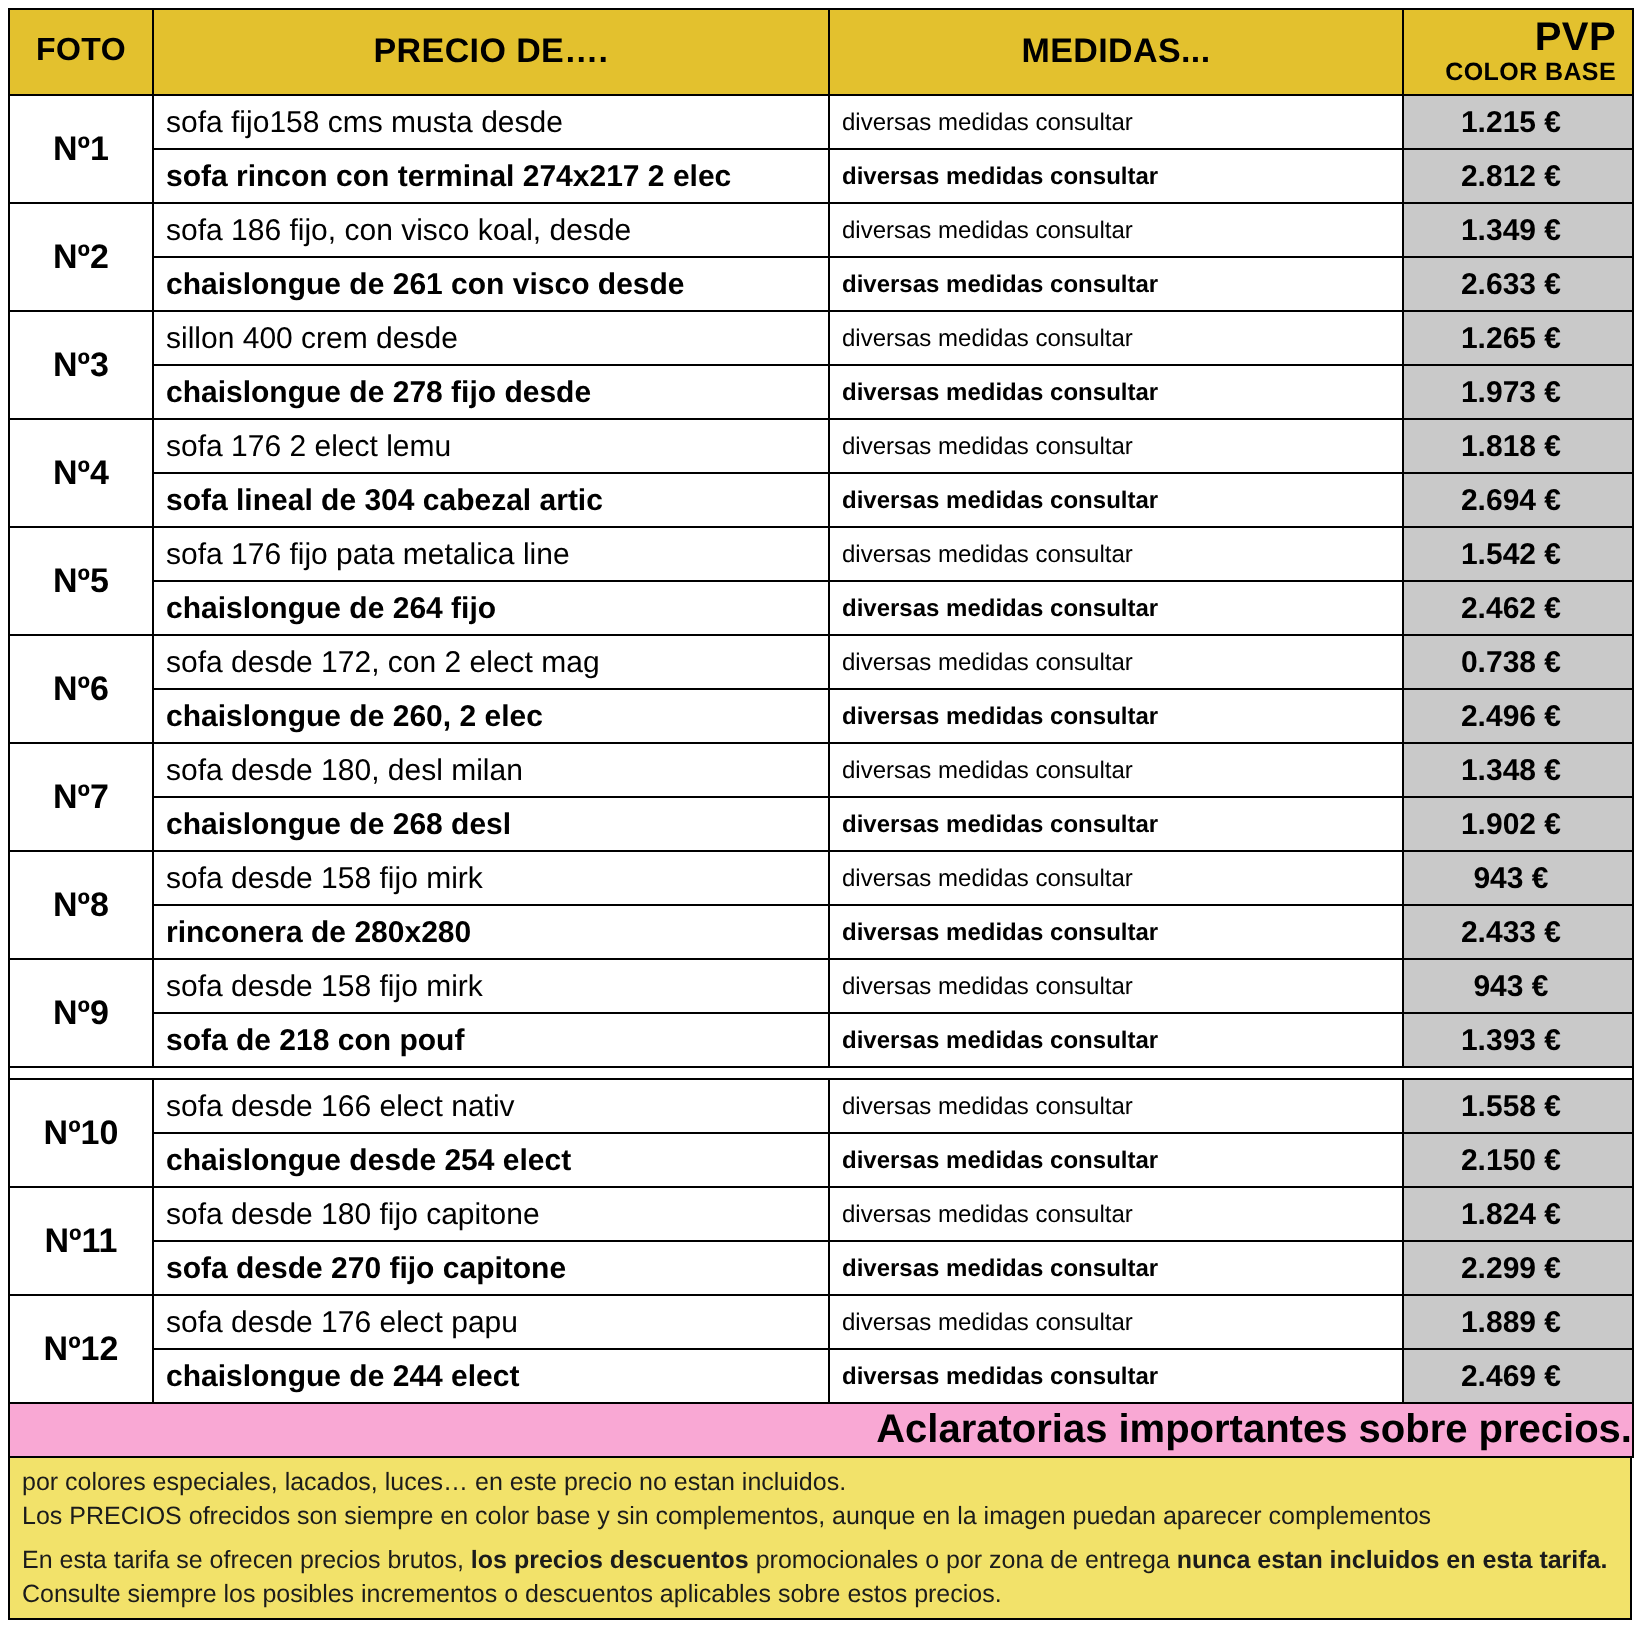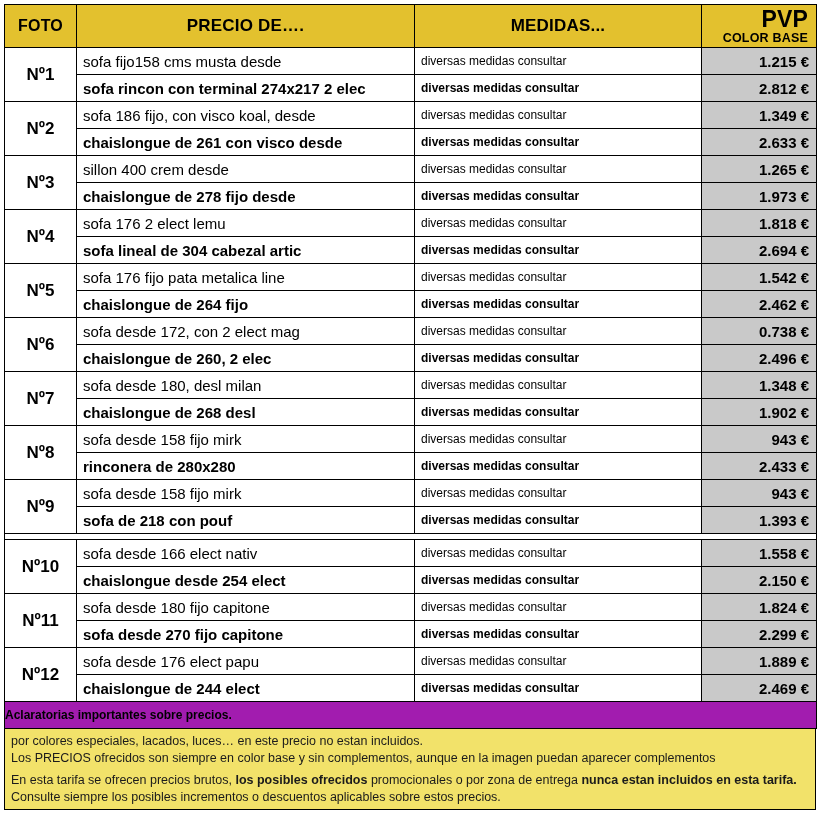--- a/index.html
+++ b/index.html
@@ -44,21 +44,21 @@
     font-weight: bold;
     font-size: 17px;
     letter-spacing: 0.2px;
   }
   .hdr-foto { font-size: 16px; }
   .hdr-pvp {
     text-align: right;
     padding-right: 8px !important;
     line-height: 1.05;
   }
-  .hdr-pvp .l1 { font-size: 23px; font-weight: bold; display: block; }
+  .hdr-pvp .l1 { font-size: 20px; font-weight: bold; display: block; }
   .hdr-pvp .l2 { font-size: 12.5px; font-weight: bold; display: block; }
 
   
   td.foto {
     text-align: center;
     font-weight: bold;
     font-size: 17px;
     background: #ffffff;
     margin-left: 40px;
   }
@@ -69,45 +69,45 @@
     white-space: nowrap;
     overflow: hidden;
   }
   td.med {
     font-size: 12px;
     padding-left: 6px !important;
     height: 26px;
   }
   td.pvp {
     background: #c9c9c9;
-    text-align: right;
+    text-align: center;
     font-weight: bold;
     font-size: 15px;
     padding-right: 7px !important;
     height: 26px;
   }
   tr.rowline td { height: 26px; }
 
   
   .grp-end td { border-bottom: 1px solid #000; font-weight: bold; }
   .blockgap td {
     border-left: none;
     border-right: none;
     border-top: 1px solid #000;
     border-bottom: 1px solid #000;
     height: 5px;
     background: #ffffff;
   }
 
   
   .note-title td {
-    background: #a21caf;
-    text-align: left;
-    font-weight: bold;
-    font-size: 12px;
+    background: #f9a8d4;
+    text-align: right;
+    font-weight: bold;
+    font-size: 20px;
     height: 26px;
   }
   .notes {
     width: 812px;
     box-sizing: border-box;
     border: 1px solid #000;
     border-top: none;
     background: #f2e26a;
     padding: 4px 6px 4px 6px;
   }
@@ -280,17 +280,17 @@
         </tr>
         <tr class="note-title">
           <td colspan="4">Aclaratorias importantes sobre precios.</td>
         </tr>
       </tbody>
   </table>
 
   <div class="notes">
     <p>por colores especiales, lacados, luces…  en este precio no estan incluidos.</p>
     <p>Los PRECIOS ofrecidos son siempre en color base y sin complementos,  aunque en la imagen puedan aparecer complementos</p>
-    <p class="sp"><span>En esta tarifa se ofrecen precios brutos, </span><b>los posibles ofrecidos</b><span> promocionales o por zona de entrega </span><b>nunca estan incluidos en esta tarifa.</b></p>
+    <p class="sp"><span>En esta tarifa se ofrecen precios brutos, </span><b>los precios descuentos</b><span> promocionales o por zona de entrega </span><b>nunca estan incluidos en esta tarifa.</b></p>
     <p>Consulte siempre los posibles incrementos o descuentos aplicables sobre estos precios.</p>
 
   </div>
 </div>
 
 </body></html>

